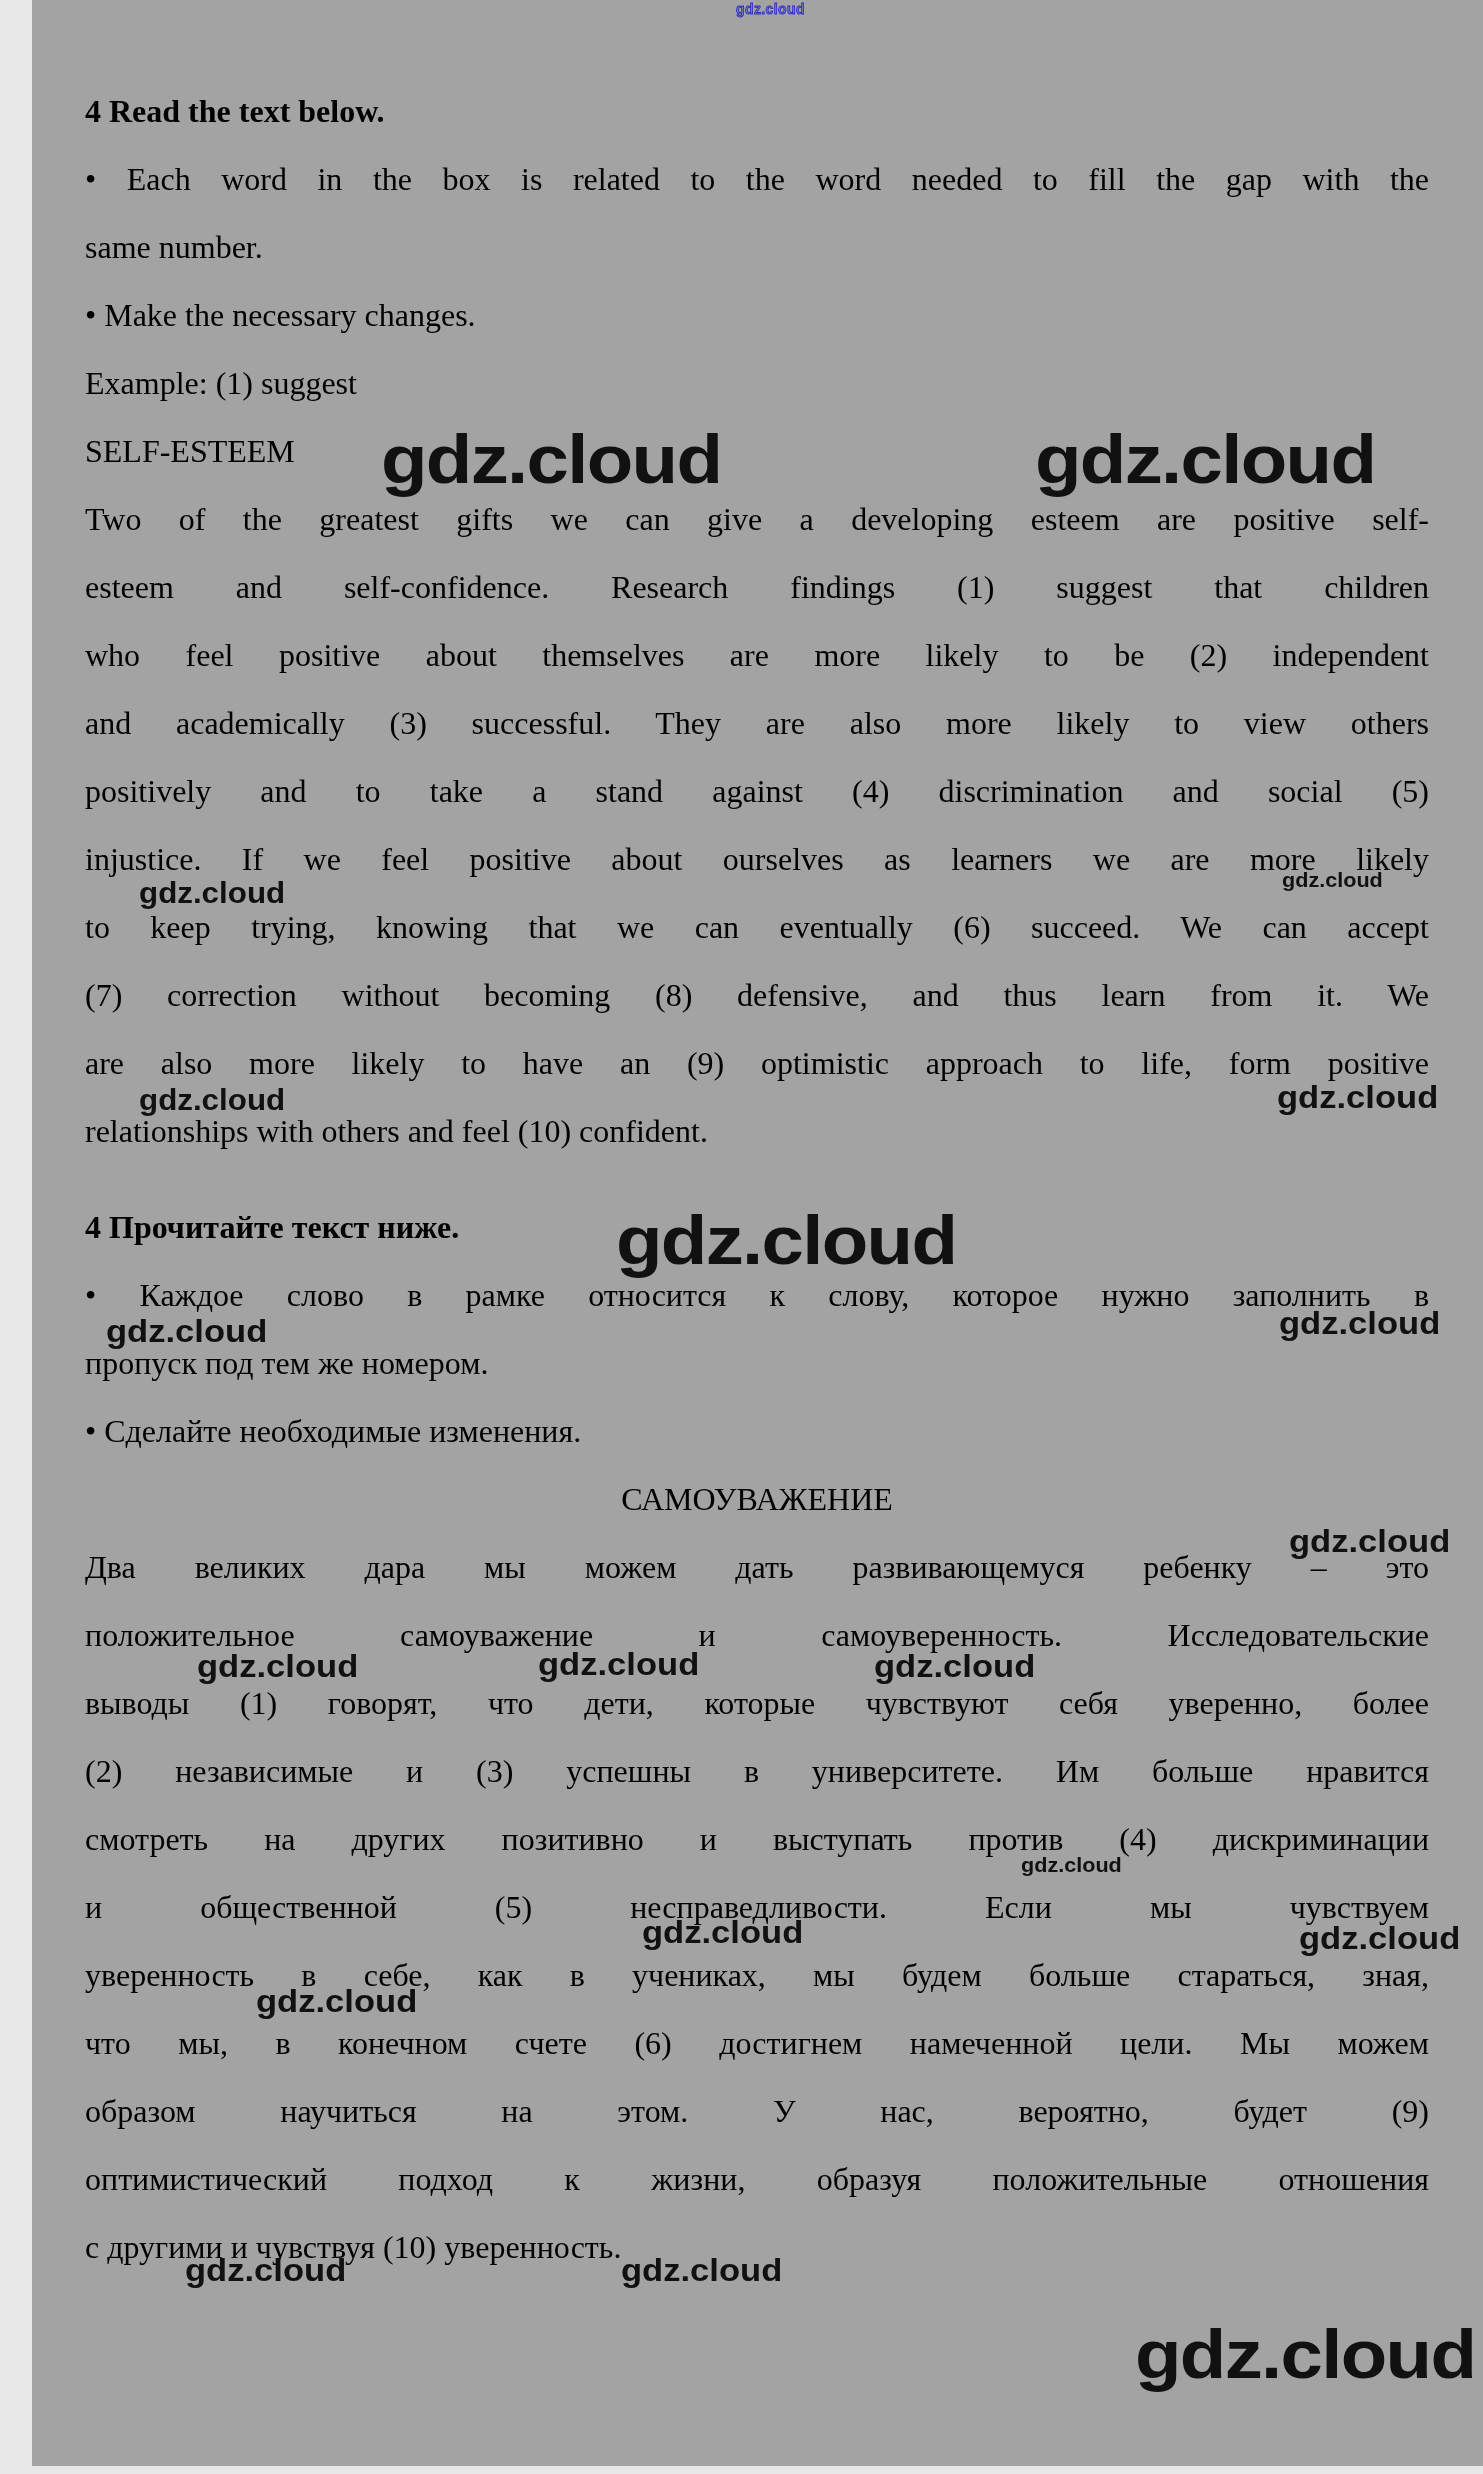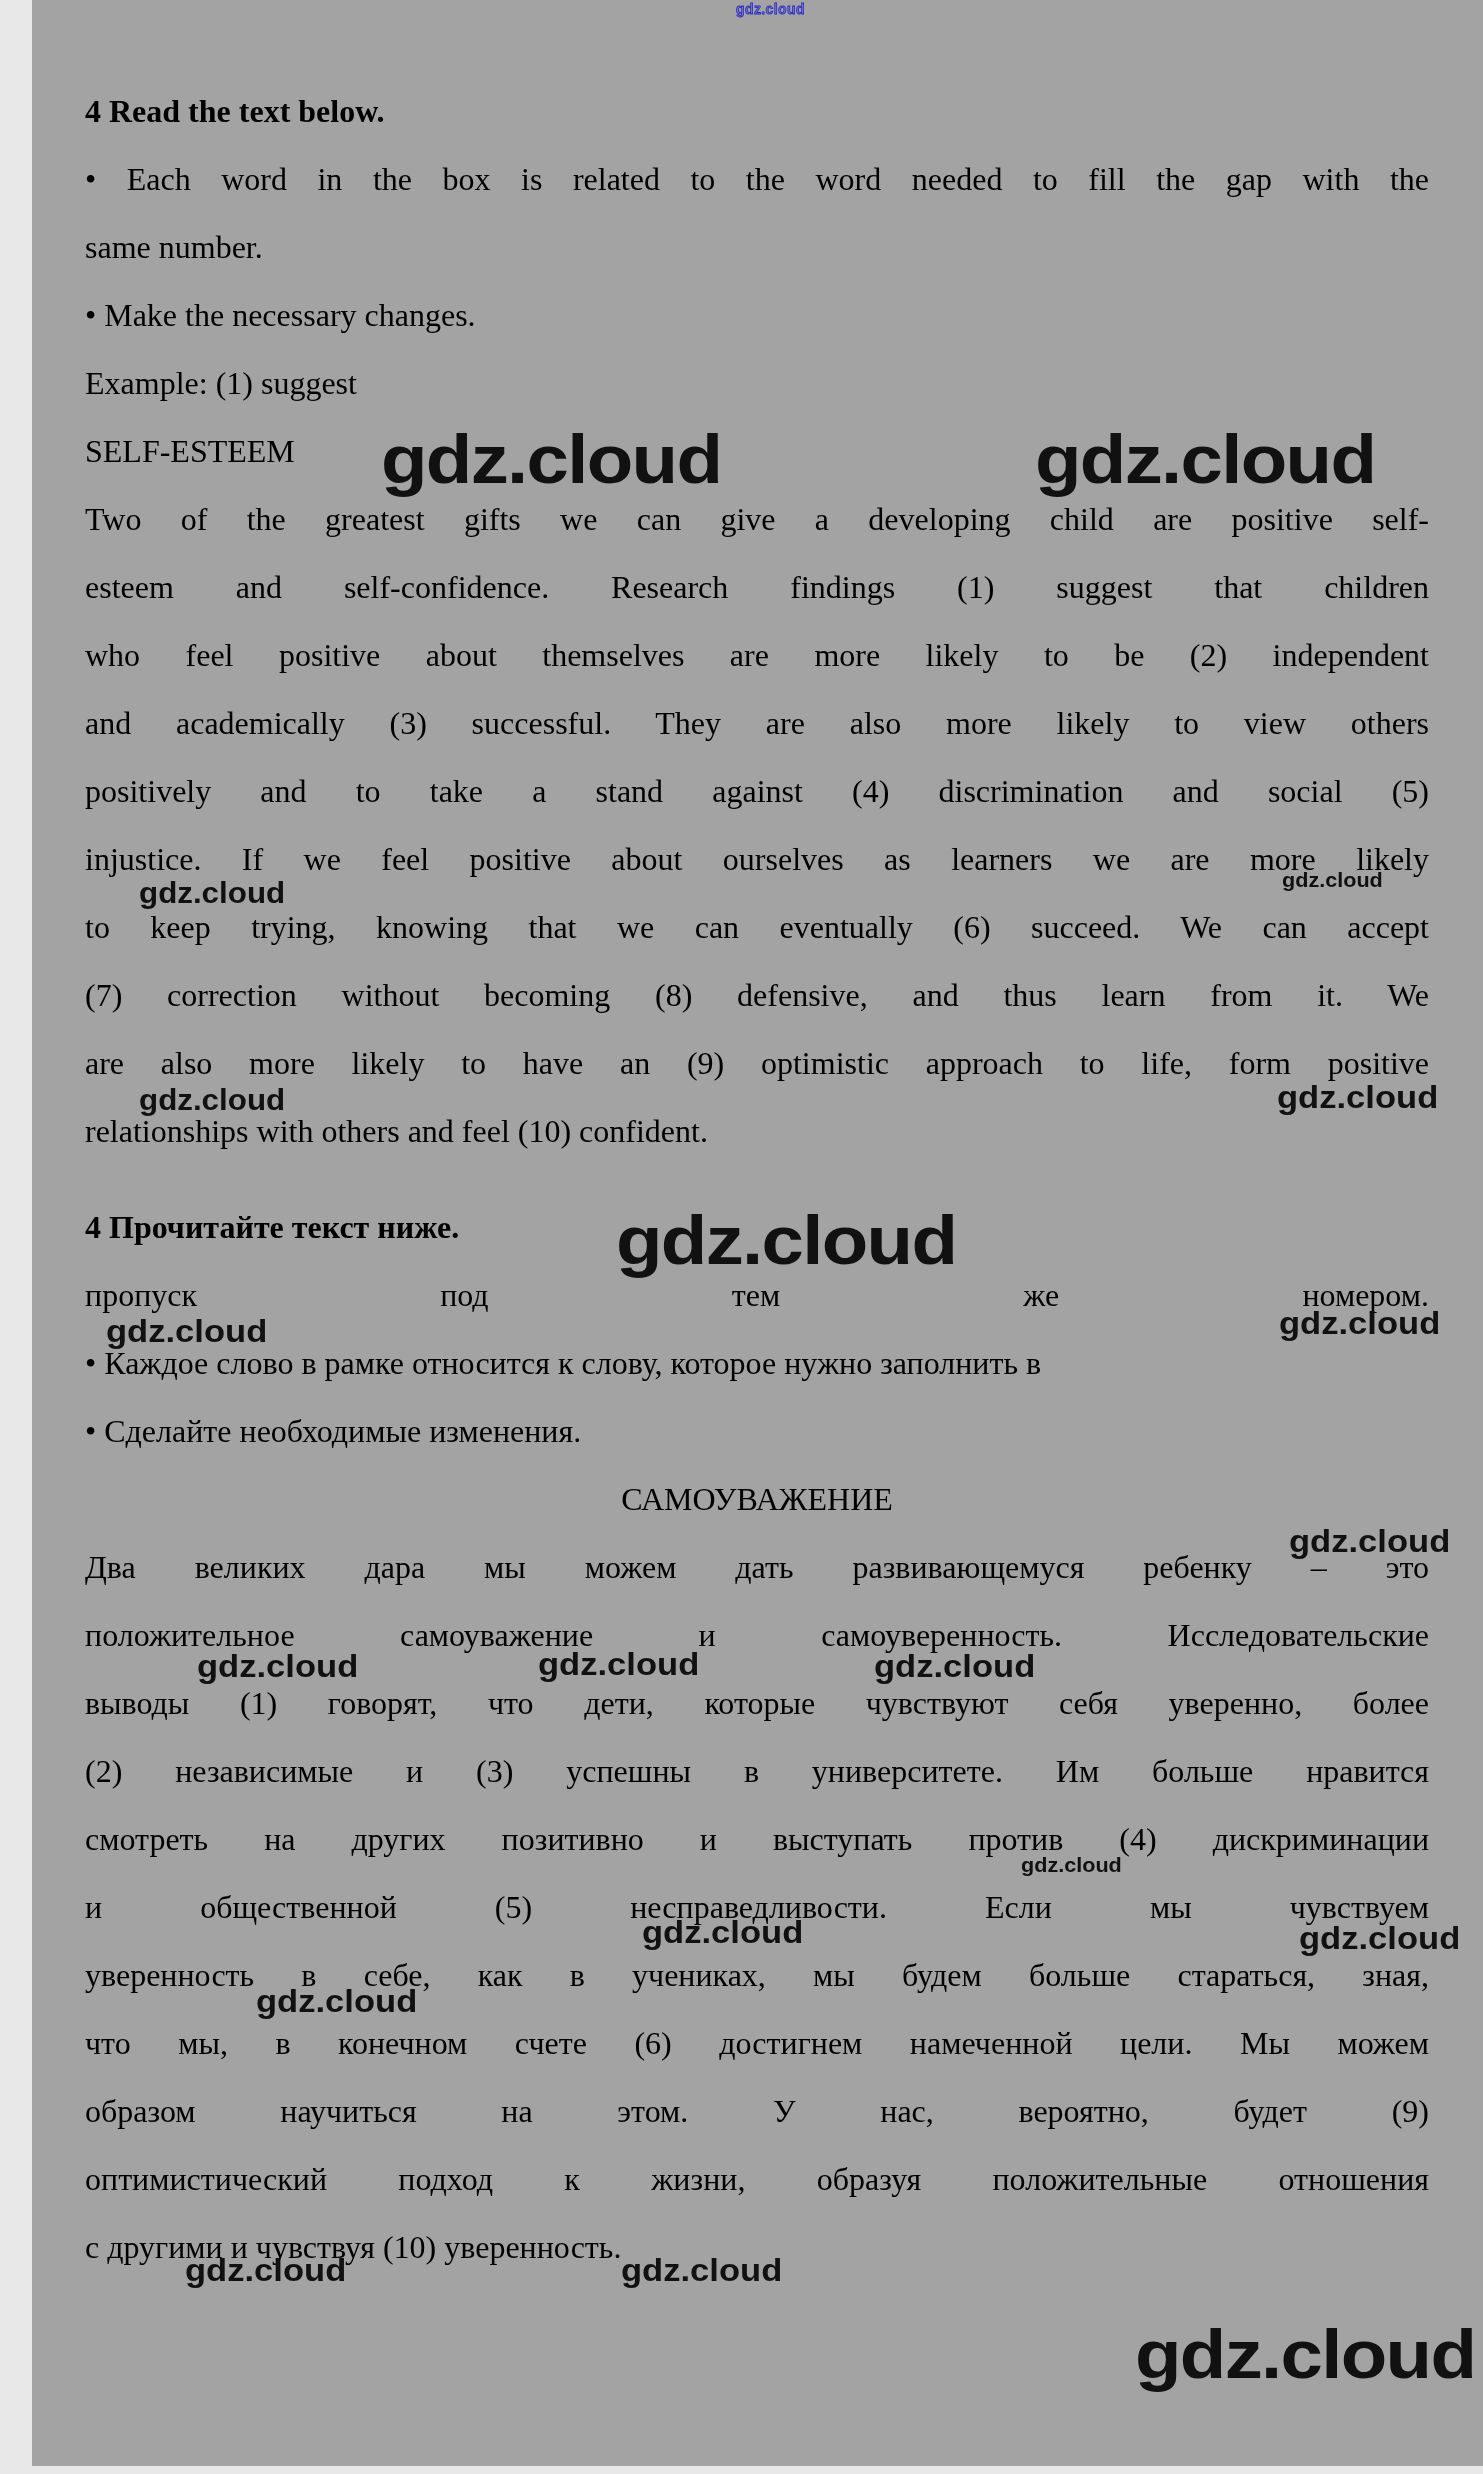--- a/index.html
+++ b/index.html
@@ -58,38 +58,38 @@
   <section class="block en">
     <div class="line heading">4 Read the text below.</div>
     <div class="lines intro">
         <div class="line">• Each word in the box is related to the word needed to fill the gap with the</div>
         <div class="line">same number.</div>
         <div class="line">• Make the necessary changes.</div>
         <div class="line">Example: (1) suggest</div>
         <div class="line">SELF-ESTEEM</div>
       </div>
     <div class="lines para">
-        <div class="line">Two of the greatest gifts we can give a developing child are positive self-</div>
+        <div class="line">Two of the greatest gifts we can give a developing esteem are positive self-</div>
         <div class="line">esteem and self-confidence. Research findings (1) suggest that children</div>
         <div class="line">who feel positive about themselves are more likely to be (2) independent</div>
         <div class="line">and academically (3) successful. They are also more likely to view others</div>
         <div class="line">positively and to take a stand against (4) discrimination and social (5)</div>
         <div class="line">injustice. If we feel positive about ourselves as learners we are more likely</div>
         <div class="line">to keep trying, knowing that we can eventually (6) succeed. We can accept</div>
         <div class="line">(7) correction without becoming (8) defensive, and thus learn from it. We</div>
         <div class="line">are also more likely to have an (9) optimistic approach to life, form positive</div>
         <div class="line">relationships with others and feel (10) confident.</div>
       </div>
   </section>
 
   <section class="block ru">
     <div class="line heading">4 Прочитайте текст ниже.</div>
     <div class="lines intro">
+        <div class="line">• Каждое слово в рамке относится к слову, которое нужно заполнить в</div>
         <div class="line">пропуск под тем же номером.</div>
-        <div class="line">• Каждое слово в рамке относится к слову, которое нужно заполнить в</div>
         <div class="line">• Сделайте необходимые изменения.</div>
       </div>
     <div class="line title-line">САМОУВАЖЕНИЕ</div>
     <div class="lines para">
         <div class="line">Два великих дара мы можем дать развивающемуся ребенку – это</div>
         <div class="line">положительное самоуважение и самоуверенность. Исследовательские</div>
         <div class="line">выводы (1) говорят, что дети, которые чувствуют себя уверенно, более</div>
         <div class="line">(2) независимые и (3) успешны в университете. Им больше нравится</div>
         <div class="line">смотреть на других позитивно и выступать против (4) дискриминации</div>
         <div class="line">и общественной (5) несправедливости. Если мы чувствуем</div>

